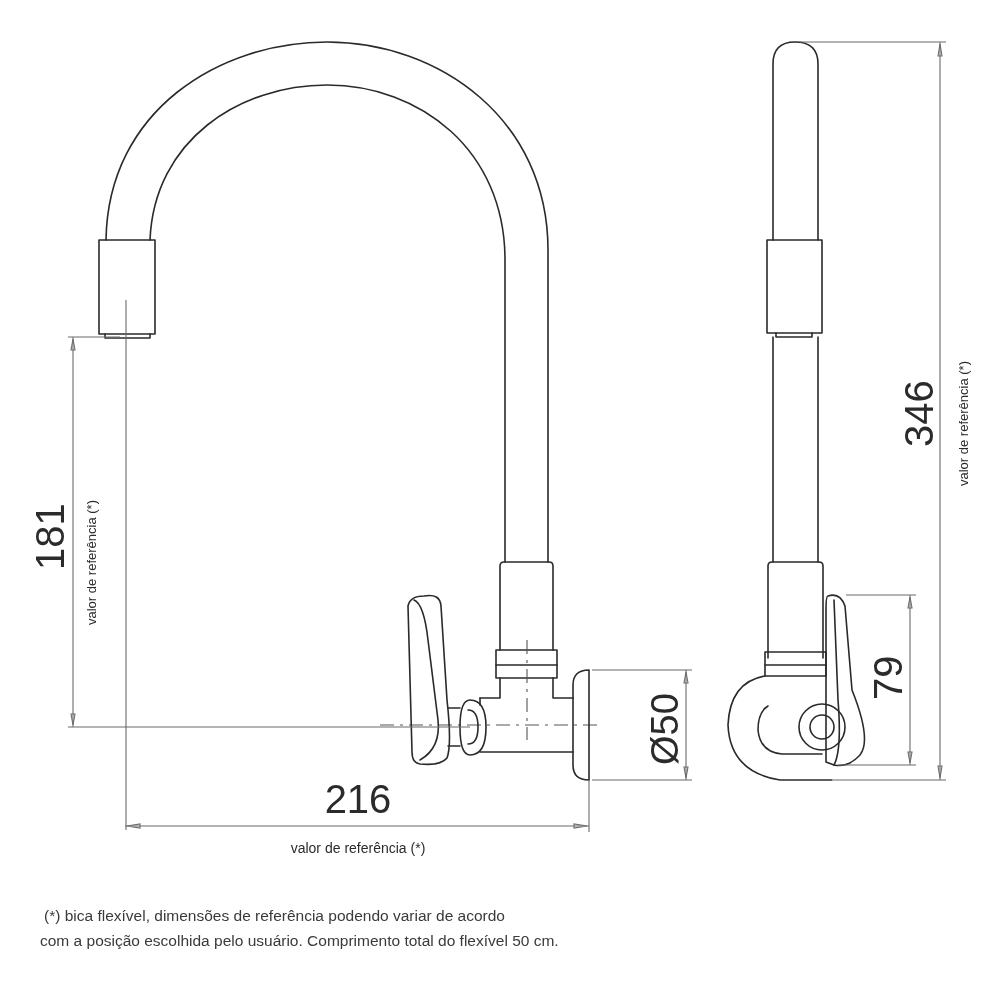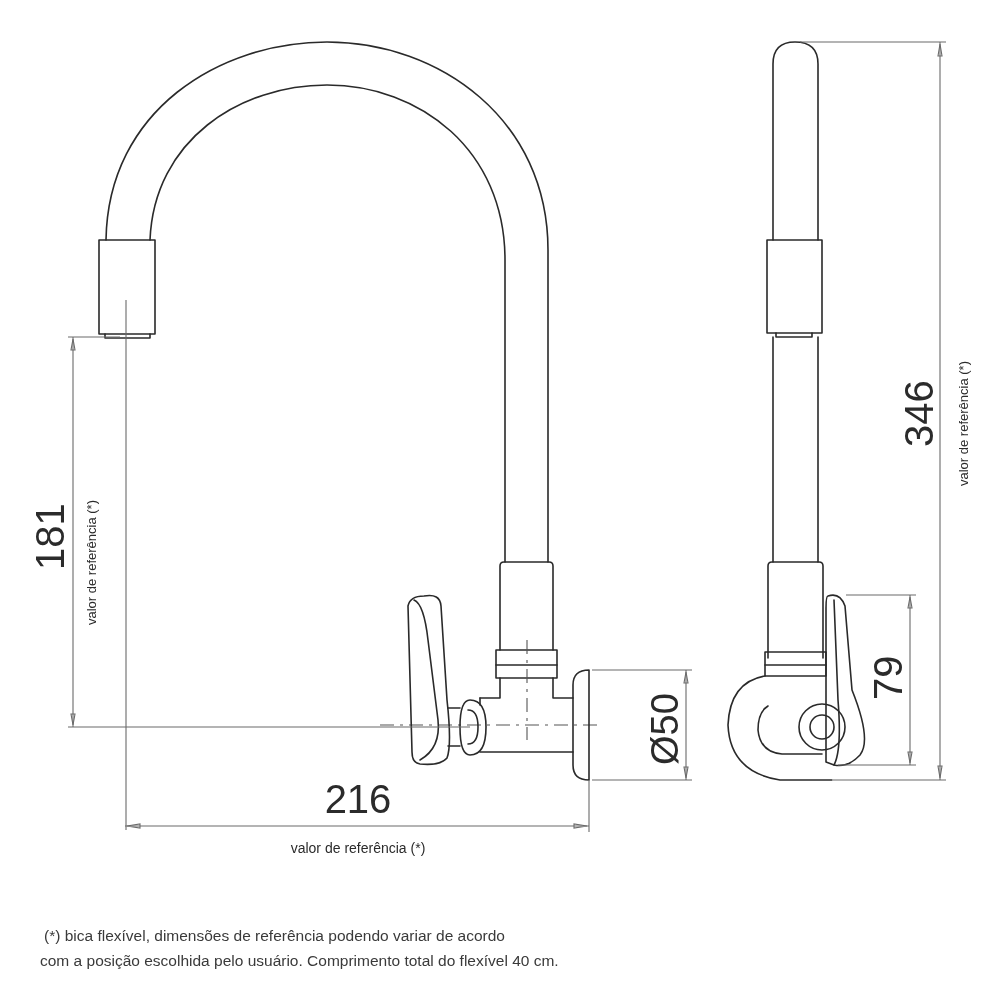--- a/index.html
+++ b/index.html
@@ -2,21 +2,21 @@
 <html><head>
   <meta charset="utf-8">
   <style>
     html, body { margin: 0; padding: 0; background: #ffffff; }
     body { width: 1000px; height: 1000px; position: relative; overflow: hidden; font-family: "Liberation Sans", sans-serif; }
     #drawing { position: absolute; left: 0; top: 0; width: 1000px; height: 1000px; }
     .ln { fill: none; stroke: #2a2a2a; stroke-width: 1.6; stroke-linejoin: round; stroke-linecap: round; }
     .thin { fill: none; stroke: #6a6a6a; stroke-width: 1.1; }
     .dash { fill: none; stroke: #555; stroke-width: 1.1; stroke-dasharray: 14 6 3 6; }
     .dimtxt { font-family: "Liberation Sans", sans-serif; fill: #2b2b2b; }
-    .note { position: absolute; left: 40px; top: 903px; font-size: 15.5px; color: #3a3a3a; line-height: 25px; white-space: nowrap; margin-top: 20px; }
+    .note { position: absolute; left: 40px; top: 903px; font-size: 15.5px; color: #3a3a3a; line-height: 25px; white-space: nowrap; }
     .note div { padding-left: 4px; }
     .note div + div { padding-left: 0; }
   </style>
 </head>
 <body>
 
 <svg id="drawing" viewBox="0 0 1000 1000" xmlns="http://www.w3.org/2000/svg">
 
   <g>
 
@@ -102,14 +102,14 @@
     <line class="thin" x1="846" y1="595" x2="916" y2="595"></line>
     <line class="thin" x1="838" y1="765" x2="916" y2="765"></line>
     <line class="thin" x1="910" y1="595" x2="910" y2="765"></line>
     <path class="thin" d="M910,597 L908,608 L912,608 Z M910,763 L908,752 L912,752 Z"></path>
     <text class="dimtxt" font-size="40" transform="translate(902,700) rotate(-90)">79</text>
   </g>
 </svg>
 
 <div class="note">
   <div>(*) bica flexível, dimensões de referência podendo variar de acordo</div>
-  <div>com a posição escolhida pelo usuário. Comprimento total do flexível 40 cm.</div>
+  <div>com a posição escolhida pelo usuário. Comprimento total do flexível 50 cm.</div>
 </div>
 
 </body></html>

